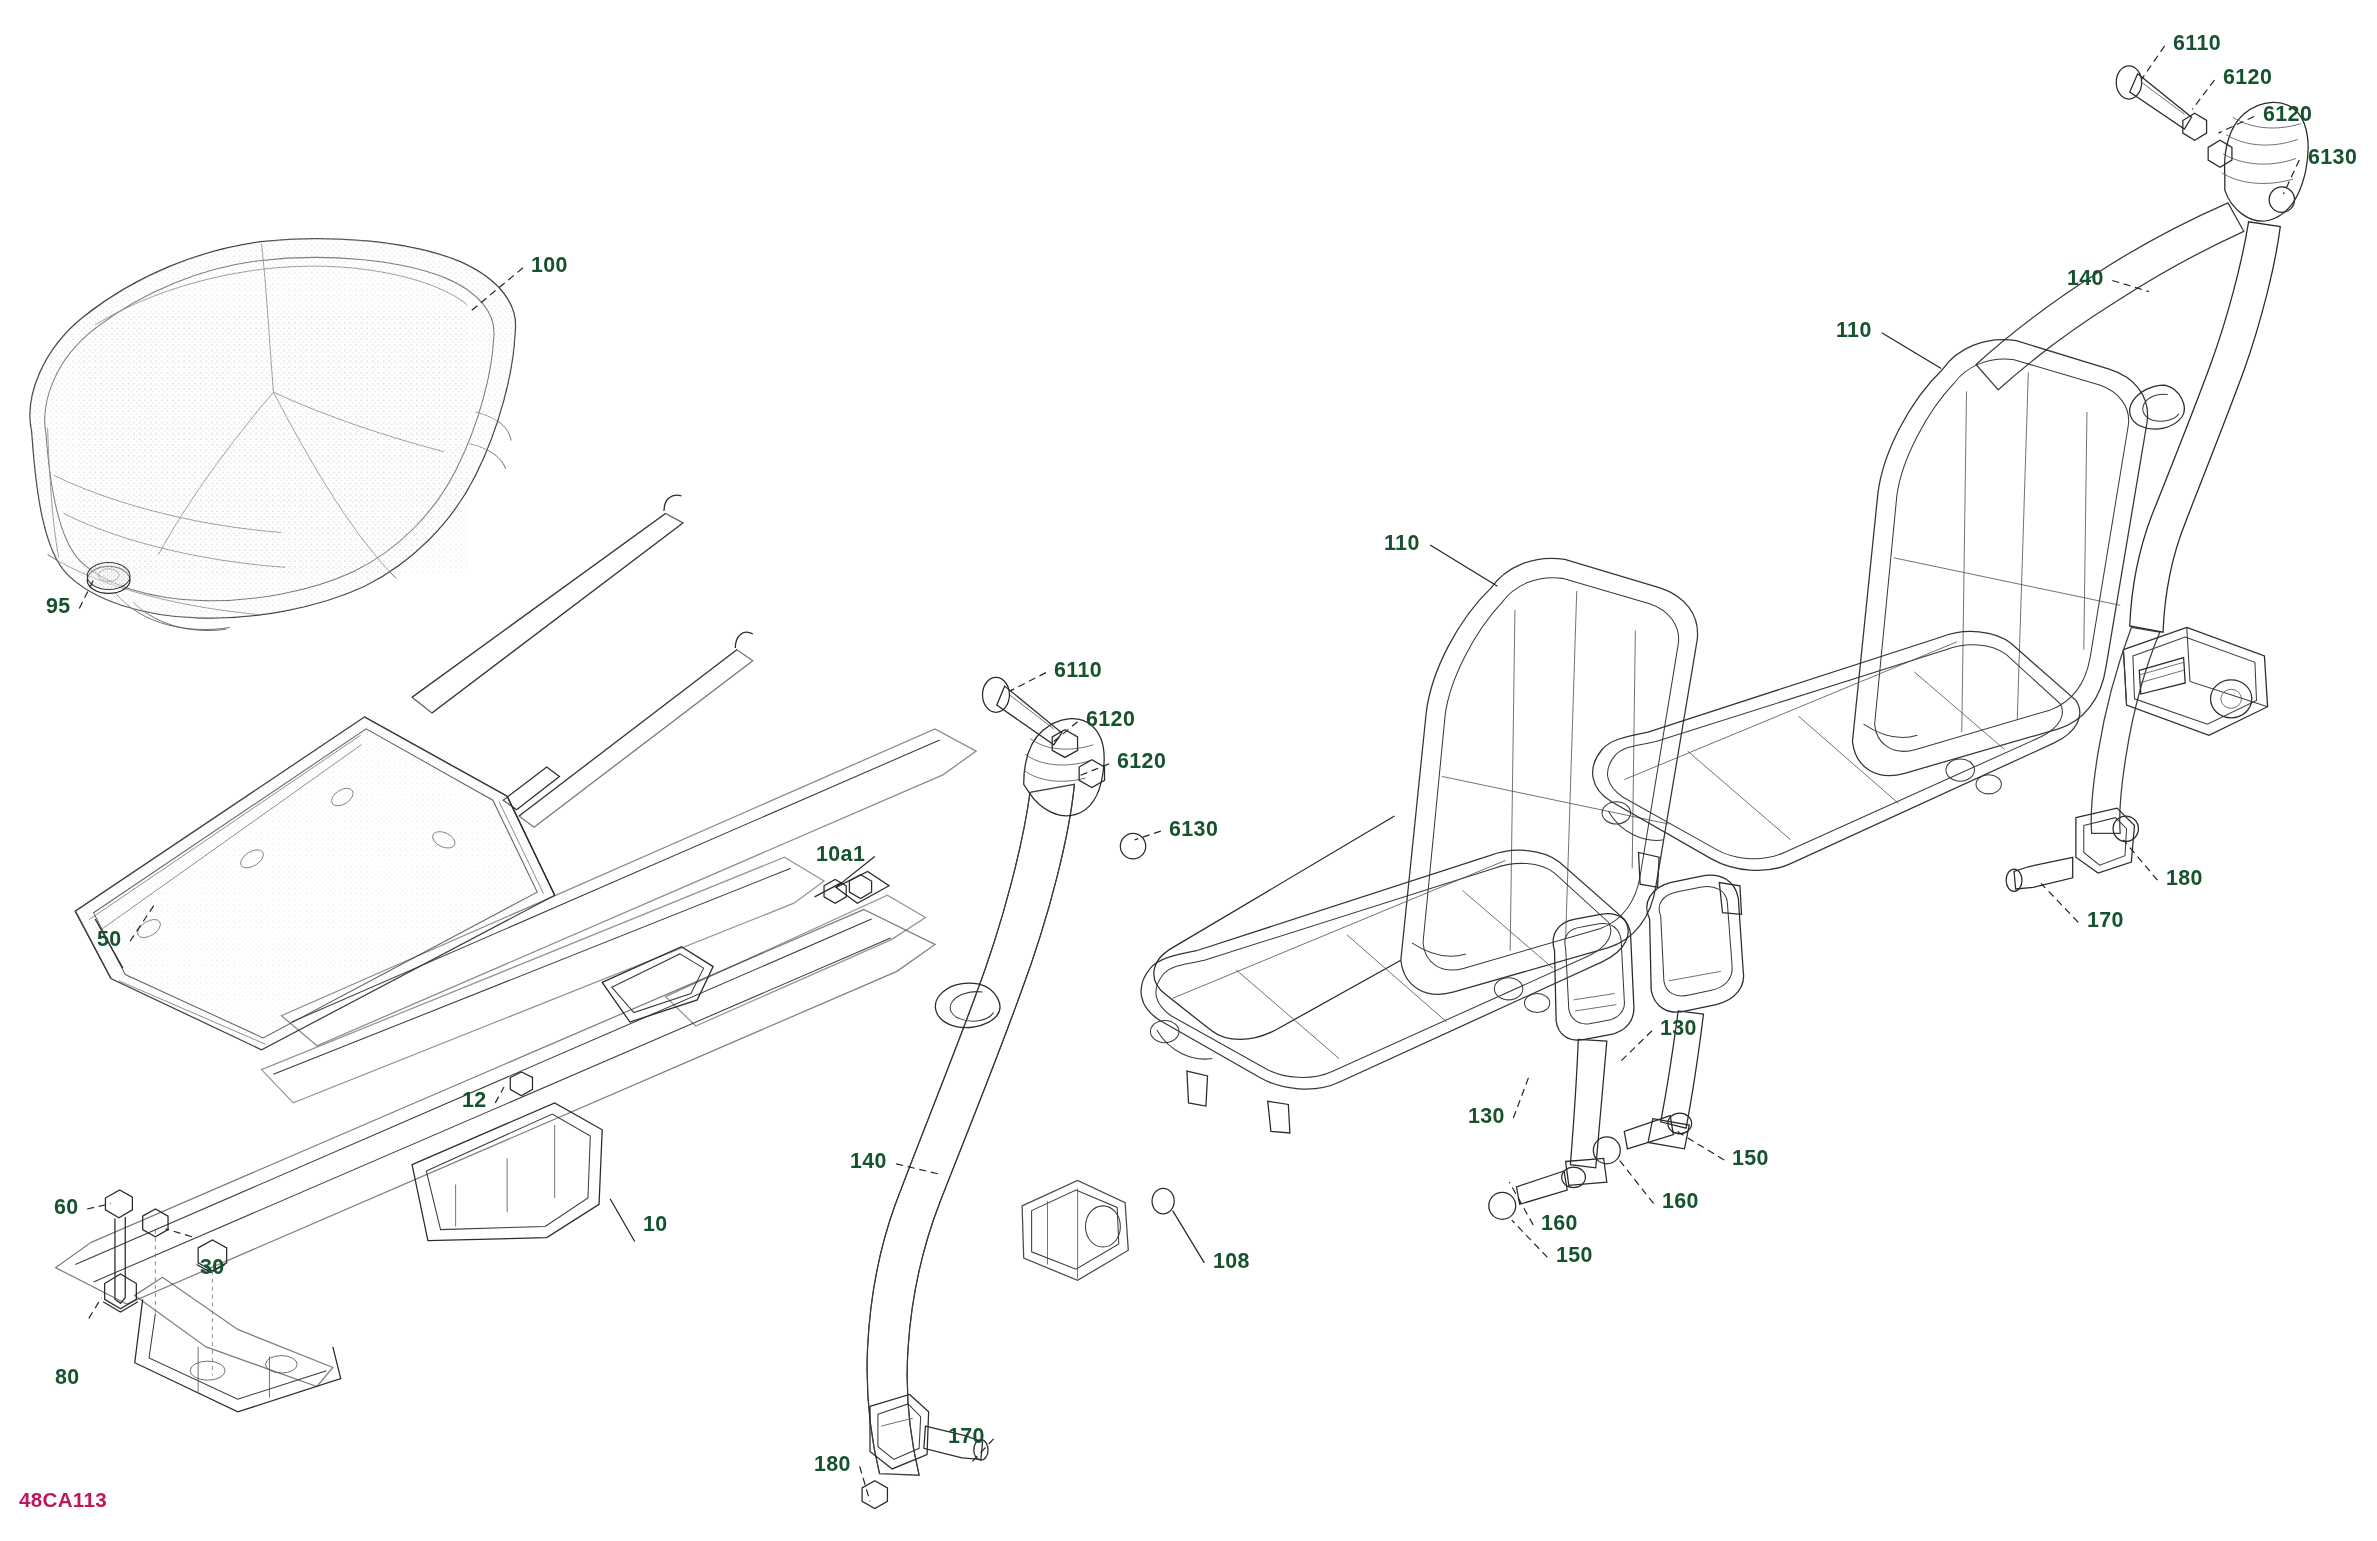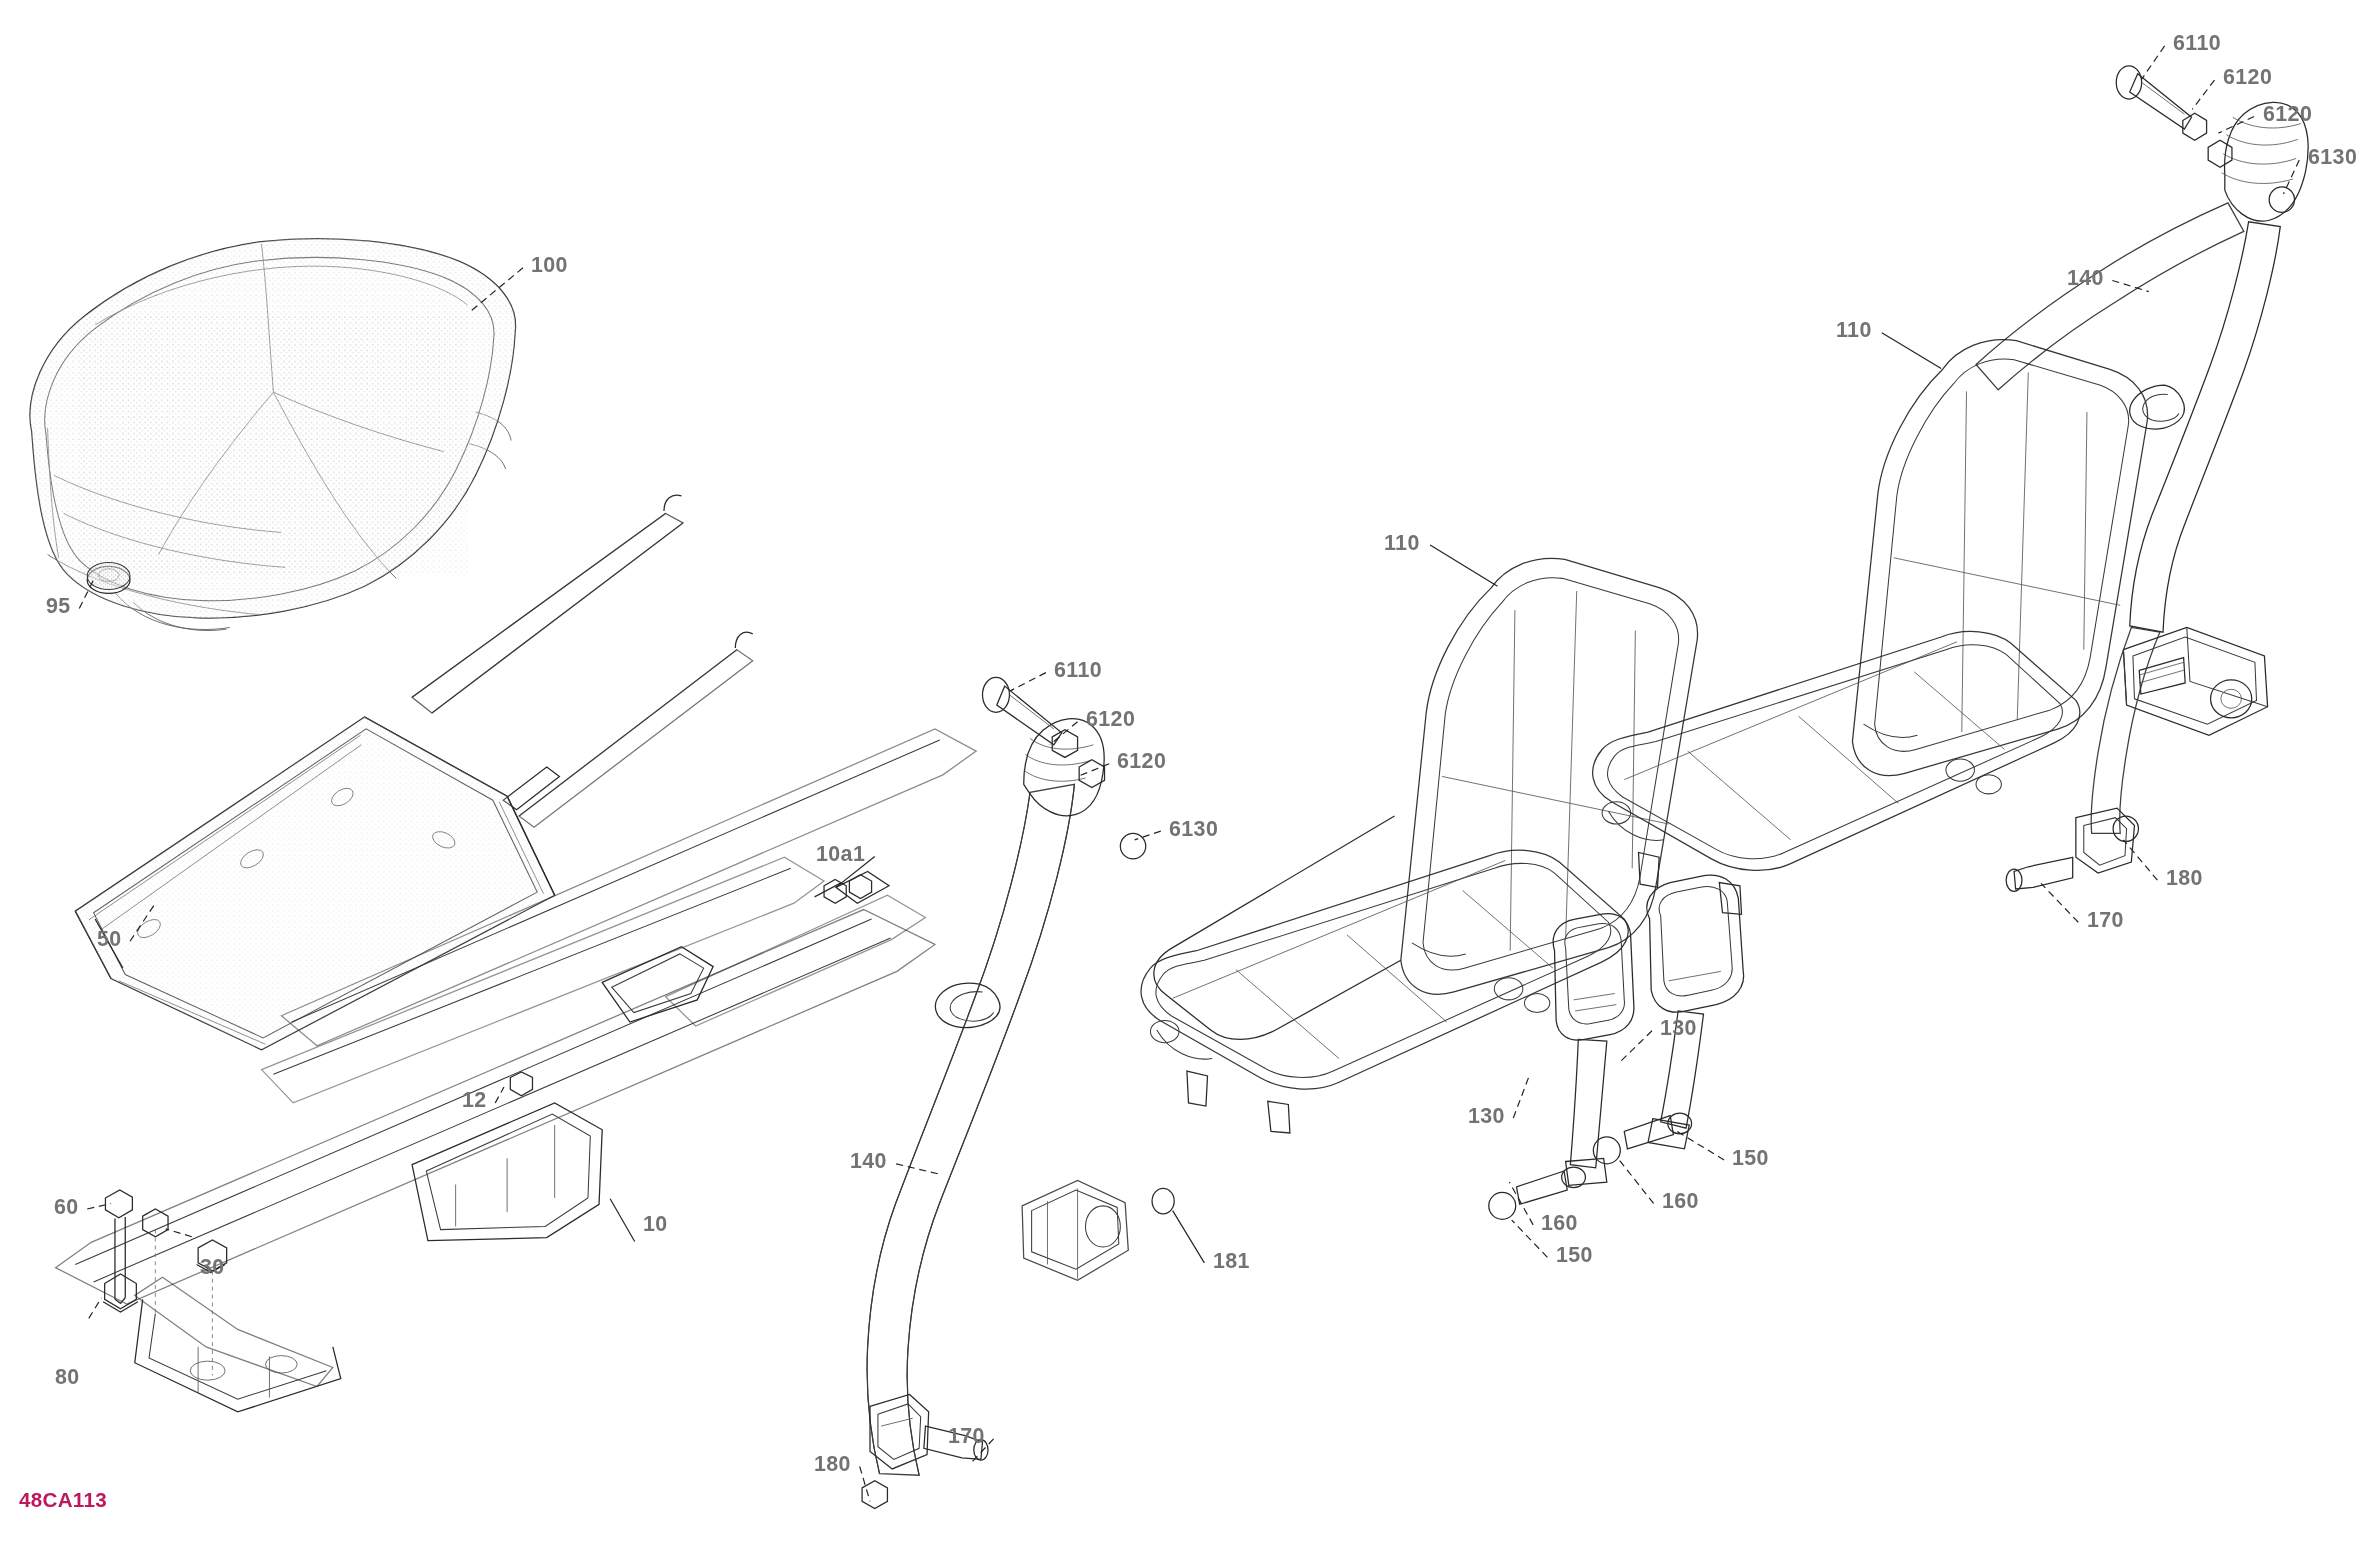--- a/index.html
+++ b/index.html
@@ -11,21 +11,21 @@
     height:1541px;
     background:#ffffff;
     overflow:hidden;
   }
   #art{position:absolute;left:0;top:0;width:2377px;height:1541px;}
   .callout{
     position:absolute;
     font-family:"Liberation Sans", sans-serif;
     font-size:21.4px;
     font-weight:600;
-    color:#737373;
+    color:#14532d;
     letter-spacing:0.4px;
     white-space:nowrap;
     line-height:1;
   }
   #diagram-id{
     position:absolute;
     left:19px;
     top:1488px;
     font-family:"Liberation Sans", sans-serif;
     font-size:20.6px;
@@ -490,21 +490,21 @@
       <div class="callout" style="left: 200px; top: 1224px; margin-top: 33px;">30</div>
       <div class="callout" style="left: 55px; top: 1367px;">80</div>
       <div class="callout" style="left: 462px; top: 1090px;">12</div>
       <div class="callout" style="left: 643px; top: 1214px;">10</div>
       <div class="callout" style="left: 816px; top: 844px;">10a1</div>
       <div class="callout" style="left: 1054px; top: 660px;">6110</div>
       <div class="callout" style="left: 1086px; top: 709px;">6120</div>
       <div class="callout" style="left: 1117px; top: 751px;">6120</div>
       <div class="callout" style="left: 1169px; top: 819px;">6130</div>
       <div class="callout" style="left: 850px; top: 1151px;">140</div>
-      <div class="callout" style="left: 1213px; top: 1251px;">181</div>
+      <div class="callout" style="left: 1213px; top: 1251px;">108</div>
       <div class="callout" style="left: 948px; top: 1426px;">170</div>
       <div class="callout" style="left: 814px; top: 1454px;">180</div>
       <div class="callout" style="left: 1384px; top: 533px;">110</div>
       <div class="callout" style="left: 1836px; top: 320px;">110</div>
       <div class="callout" style="left: 1660px; top: 1018px;">130</div>
       <div class="callout" style="left: 1468px; top: 1106px;">130</div>
       <div class="callout" style="left: 1732px; top: 1148px;">150</div>
       <div class="callout" style="left: 1662px; top: 1191px;">160</div>
       <div class="callout" style="left: 1541px; top: 1213px;">160</div>
       <div class="callout" style="left: 1556px; top: 1245px;">150</div>

